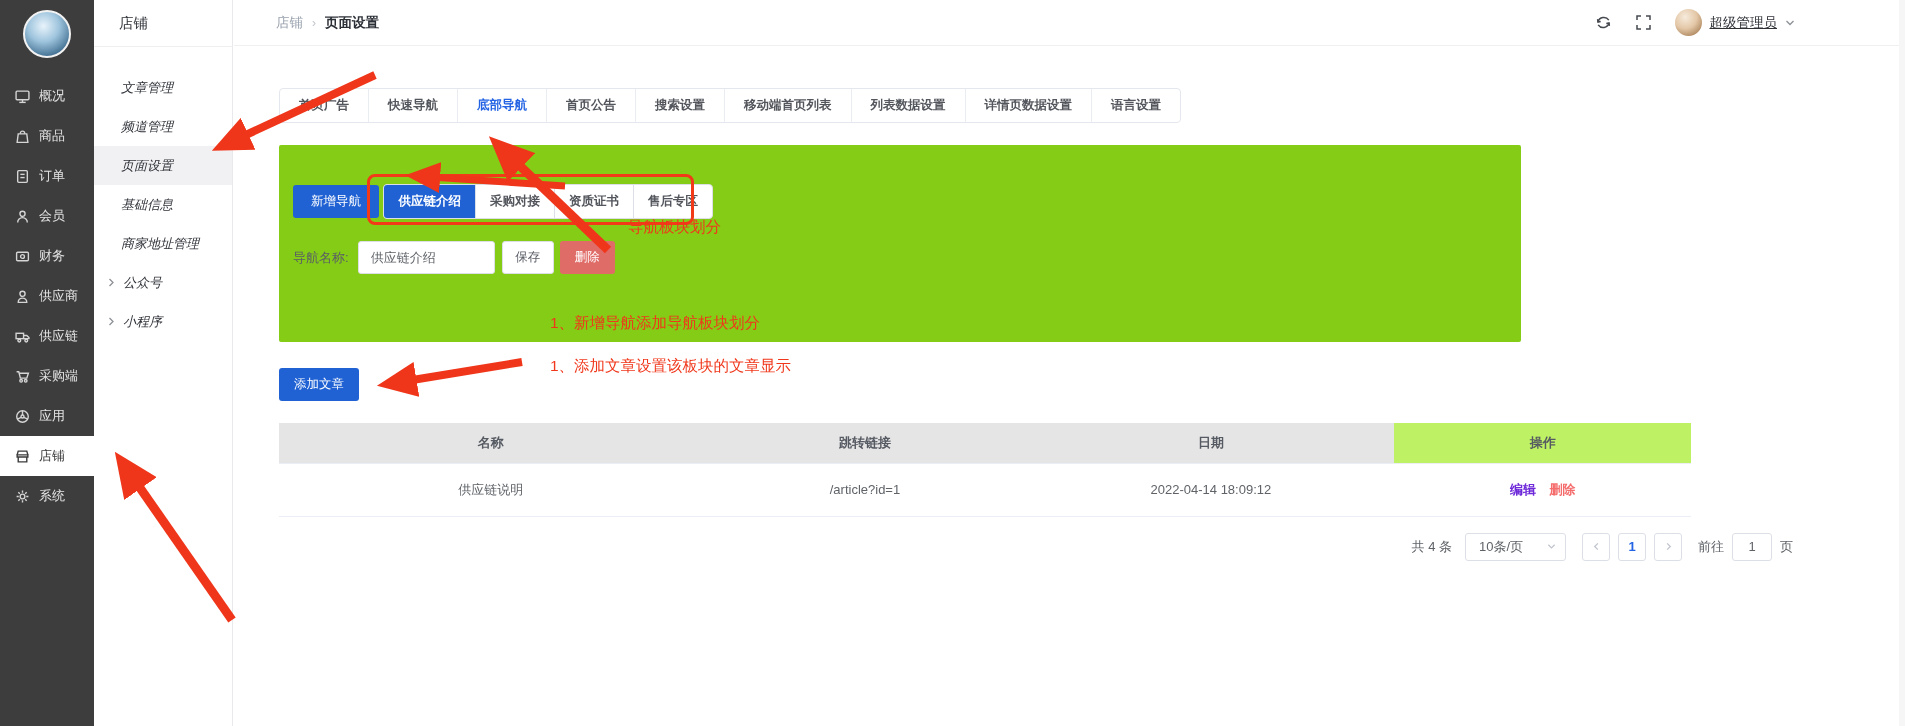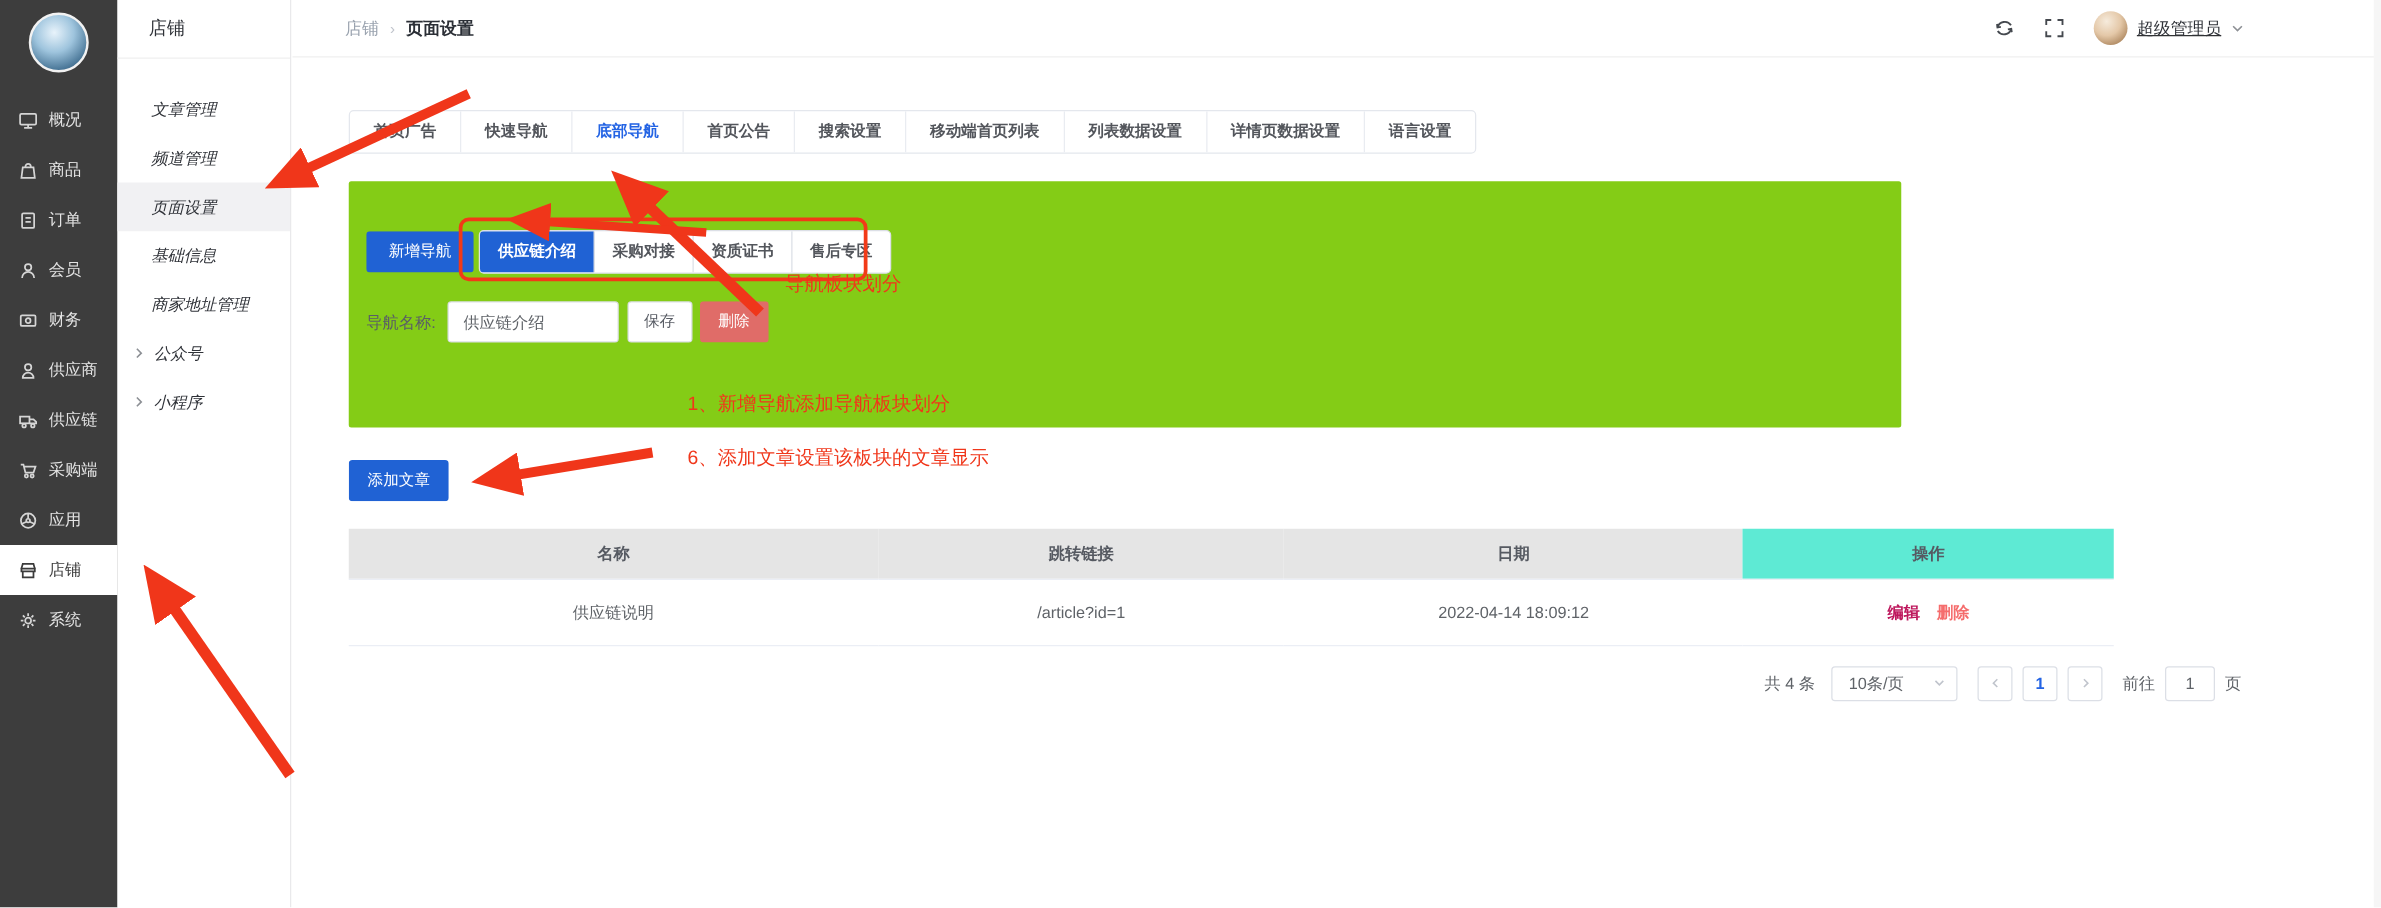--- a/index.html
+++ b/index.html
@@ -74,26 +74,26 @@
   .nav-input { width:137px; height:33px; border:1px solid #dcdfe6; border-radius:3px; background:#fff;
                padding:0 12px; font-size:13px; color:#5f6368; outline:none;
                font-family:"Liberation Sans", sans-serif; }
   .save-btn { width:52px; margin-left:7px; }
   .del-btn { width:55px; margin-left:6px; }
   .add-article { width:80px; margin-top:26px; }
   
   table.data { margin-top:22px; width:1412px; border-collapse:collapse; table-layout:fixed; }
   table.data th { height:40px; font-size:13px; font-weight:600; color:#565a62; text-align:center;
                   border-bottom:1px solid #ebeef5; background:#e5e5e5; }
-  table.data th.op { background:#5eead4;font-family:Liberation Mono, monospace; }
+  table.data th.op { background:#bef264;font-family:Liberation Mono, monospace; }
   table.data td { height:53px; font-size:13px; color:#5f6368; text-align:center;
                   border-bottom:1px solid #ebeef5; }
   .col-name { width:30%; } .col-link { width:23%; } .col-date { width:26%; } .col-op { width:21%; }
   .lnk { cursor:pointer; font-weight:600; font-size:13px; }
-  .lnk.edit { color:#be185d; margin-right:10px; }
+  .lnk.edit { color:#6d28d9; margin-right:10px; }
   .lnk.del { color:#f56c6c; }
   
   .pager { width:1514px; margin-top:16px; display:flex; align-items:center; justify-content:flex-end;
            font-size:13px; color:#5f6368; }
   .pg-total { margin-right:13px; }
   .pg-select { width:101px; height:28px; border:1px solid #dcdfe6; border-radius:3px; background:#fff;
                display:flex; align-items:center; justify-content:space-between; padding:0 9px 0 13px;
                cursor:pointer; margin-right:16px; color:#5f6368; }
   .pg-select .chev { width:9px; height:9px; color:#c0c4cc; }
   .pg-btn { width:28px; height:28px; border:1px solid #dcdfe6; border-radius:3px; background:#fff;
@@ -357,21 +357,21 @@
       </div>
       <span class="pg-goto">前往</span>
       <input class="pg-input" type="text" value="1" style="">
       <span>页</span>
     </div>
   </div>
 </div>
 
 <div class="red-note" id="note-section">导航板块划分</div>
 <div class="red-note" id="note-1">1、新增导航添加导航板块划分</div>
-<div class="red-note" id="note-2">6、添加文章设置该板块的文章显示</div>
+<div class="red-note" id="note-2">1、添加文章设置该板块的文章显示</div>
 
 <svg class="arrows" viewBox="0 0 1905 726">
   <defs>
     <marker id="ah" markerWidth="5" markerHeight="4.4" refX="3.6" refY="2.2" orient="auto">
       <path d="M0,0 L5,2.2 L0,4.4 Z" fill="#f0361a"></path>
     </marker>
   </defs>
   <line x1="375" y1="75" x2="222" y2="146" stroke="#f0361a" stroke-width="8" marker-end="url(#ah)"></line>
   <line x1="608" y1="250" x2="498" y2="145" stroke="#f0361a" stroke-width="9" marker-end="url(#ah)"></line>
   <line x1="565" y1="186" x2="415" y2="176" stroke="#f0361a" stroke-width="7" marker-end="url(#ah)"></line>

